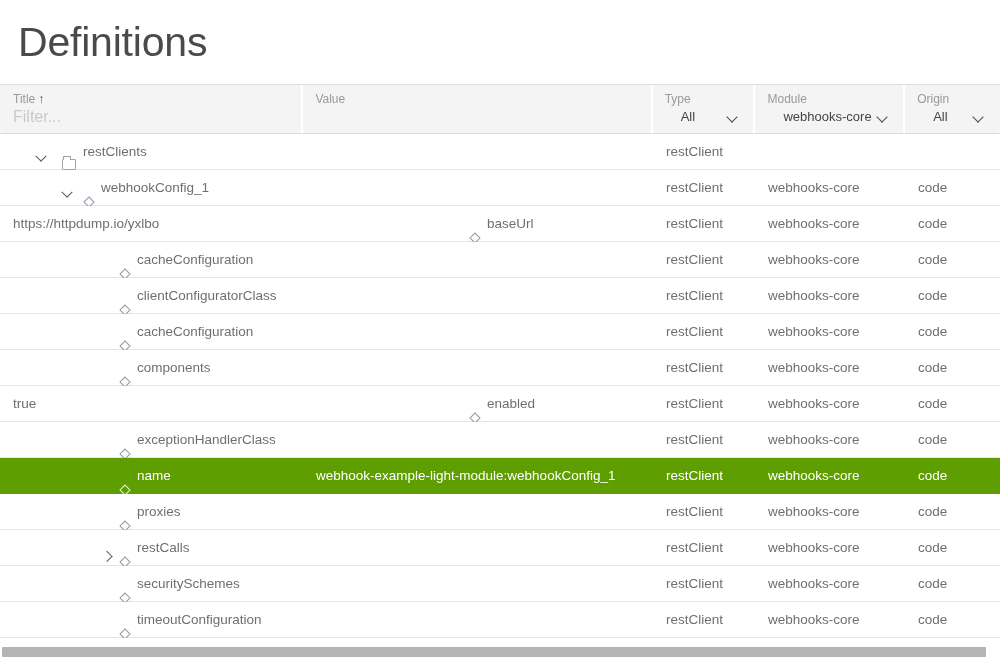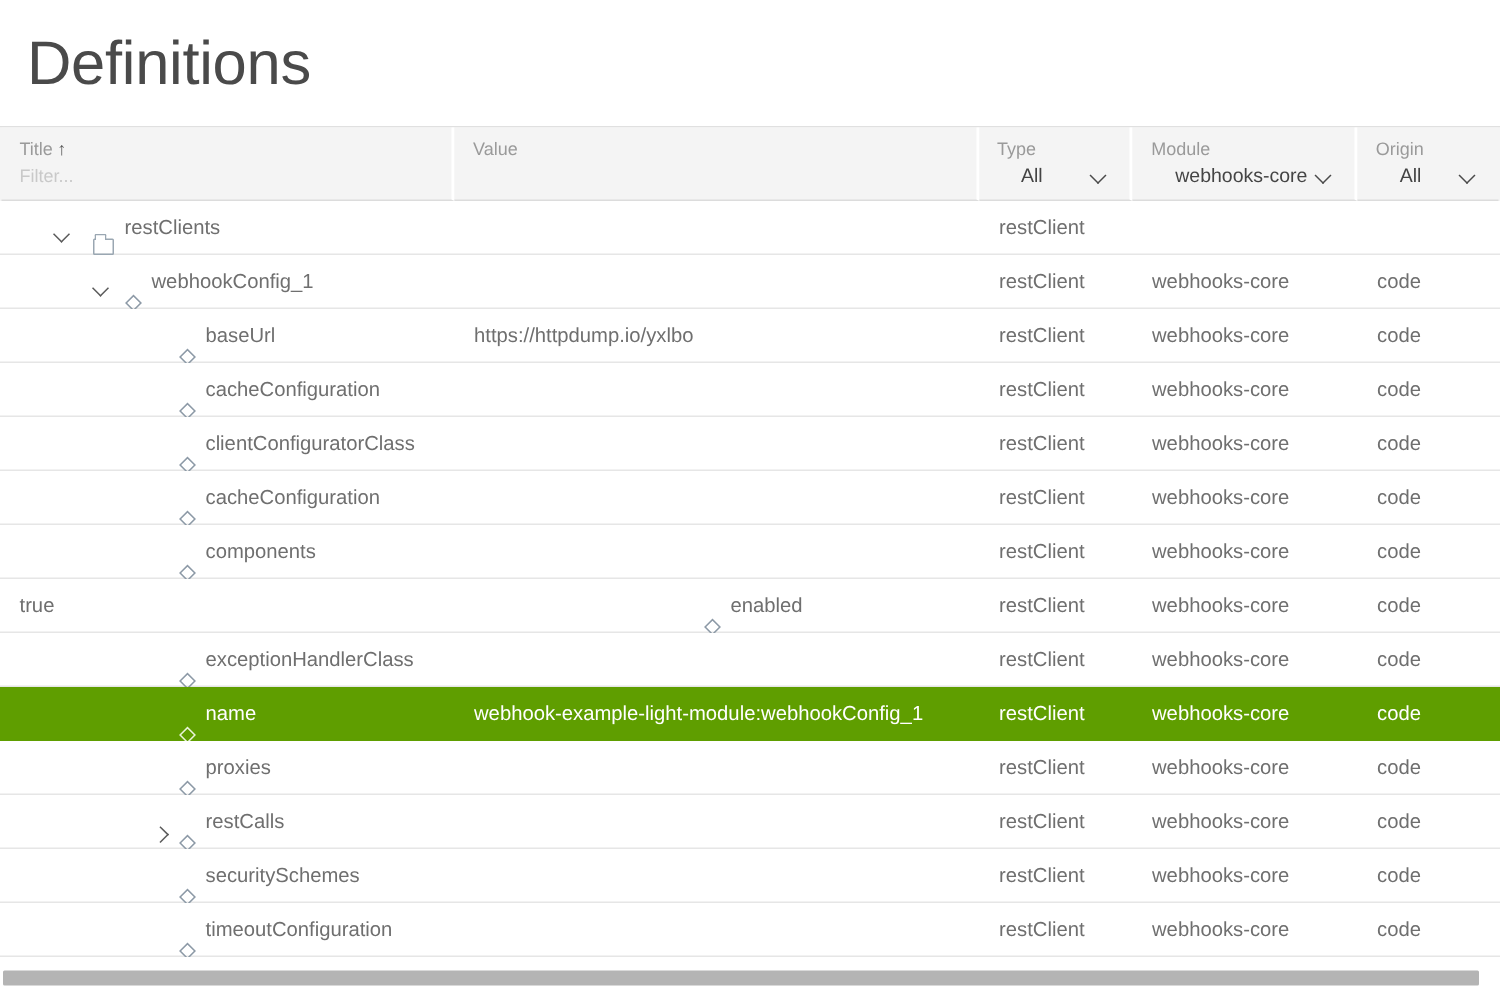--- a/index.html
+++ b/index.html
@@ -56,21 +56,21 @@
     white-space: nowrap;
   }
   .sort-arrow {
     display: inline-block;
     color: #555;
     font-size: 12px;
     margin-left: 3px;
     font-weight: bold;
   }
   .hfilter {
-    font-size: 12px;
+    font-size: 16px;
     color: #c9c9c9;
     line-height: 16px;
     margin-top: 2px;
     white-space: nowrap;
   }
   .hvalue {
     font-size: 13px;
     color: #444;
     line-height: 17px;
     margin-top: 1px;
@@ -272,28 +272,28 @@
             <span class="ind" style="width: 6px;"></span>
             <span class="diamond-icon"></span>
             <span class="node-label">webhookConfig_1</span>
           </div>
           <div class="cell c-value value-cell"></div>
           <div class="cell c-type type-cell">restClient</div>
           <div class="cell c-module module-cell">webhooks-core</div>
           <div class="cell c-origin origin-cell">code</div>
         </div>
         <div class="row">
+          <div class="cell c-value value-cell">https://httpdump.io/yxlbo</div>
           <div class="cell title-cell c-title">
             <span class="ind" style="width: 84px;"></span>
             <span class="expander none"></span>
             <span class="ind" style="width: 2px;"></span>
             <span class="diamond-icon"></span>
             <span class="node-label">baseUrl</span>
           </div>
-          <div class="cell c-value value-cell">https://httpdump.io/yxlbo</div>
           <div class="cell c-type type-cell">restClient</div>
           <div class="cell c-module module-cell">webhooks-core</div>
           <div class="cell c-origin origin-cell">code</div>
         </div>
         <div class="row">
           <div class="cell title-cell c-title">
             <span class="ind" style="width: 84px;"></span>
             <span class="expander none"></span>
             <span class="ind" style="width: 2px;"></span>
             <span class="diamond-icon"></span>

